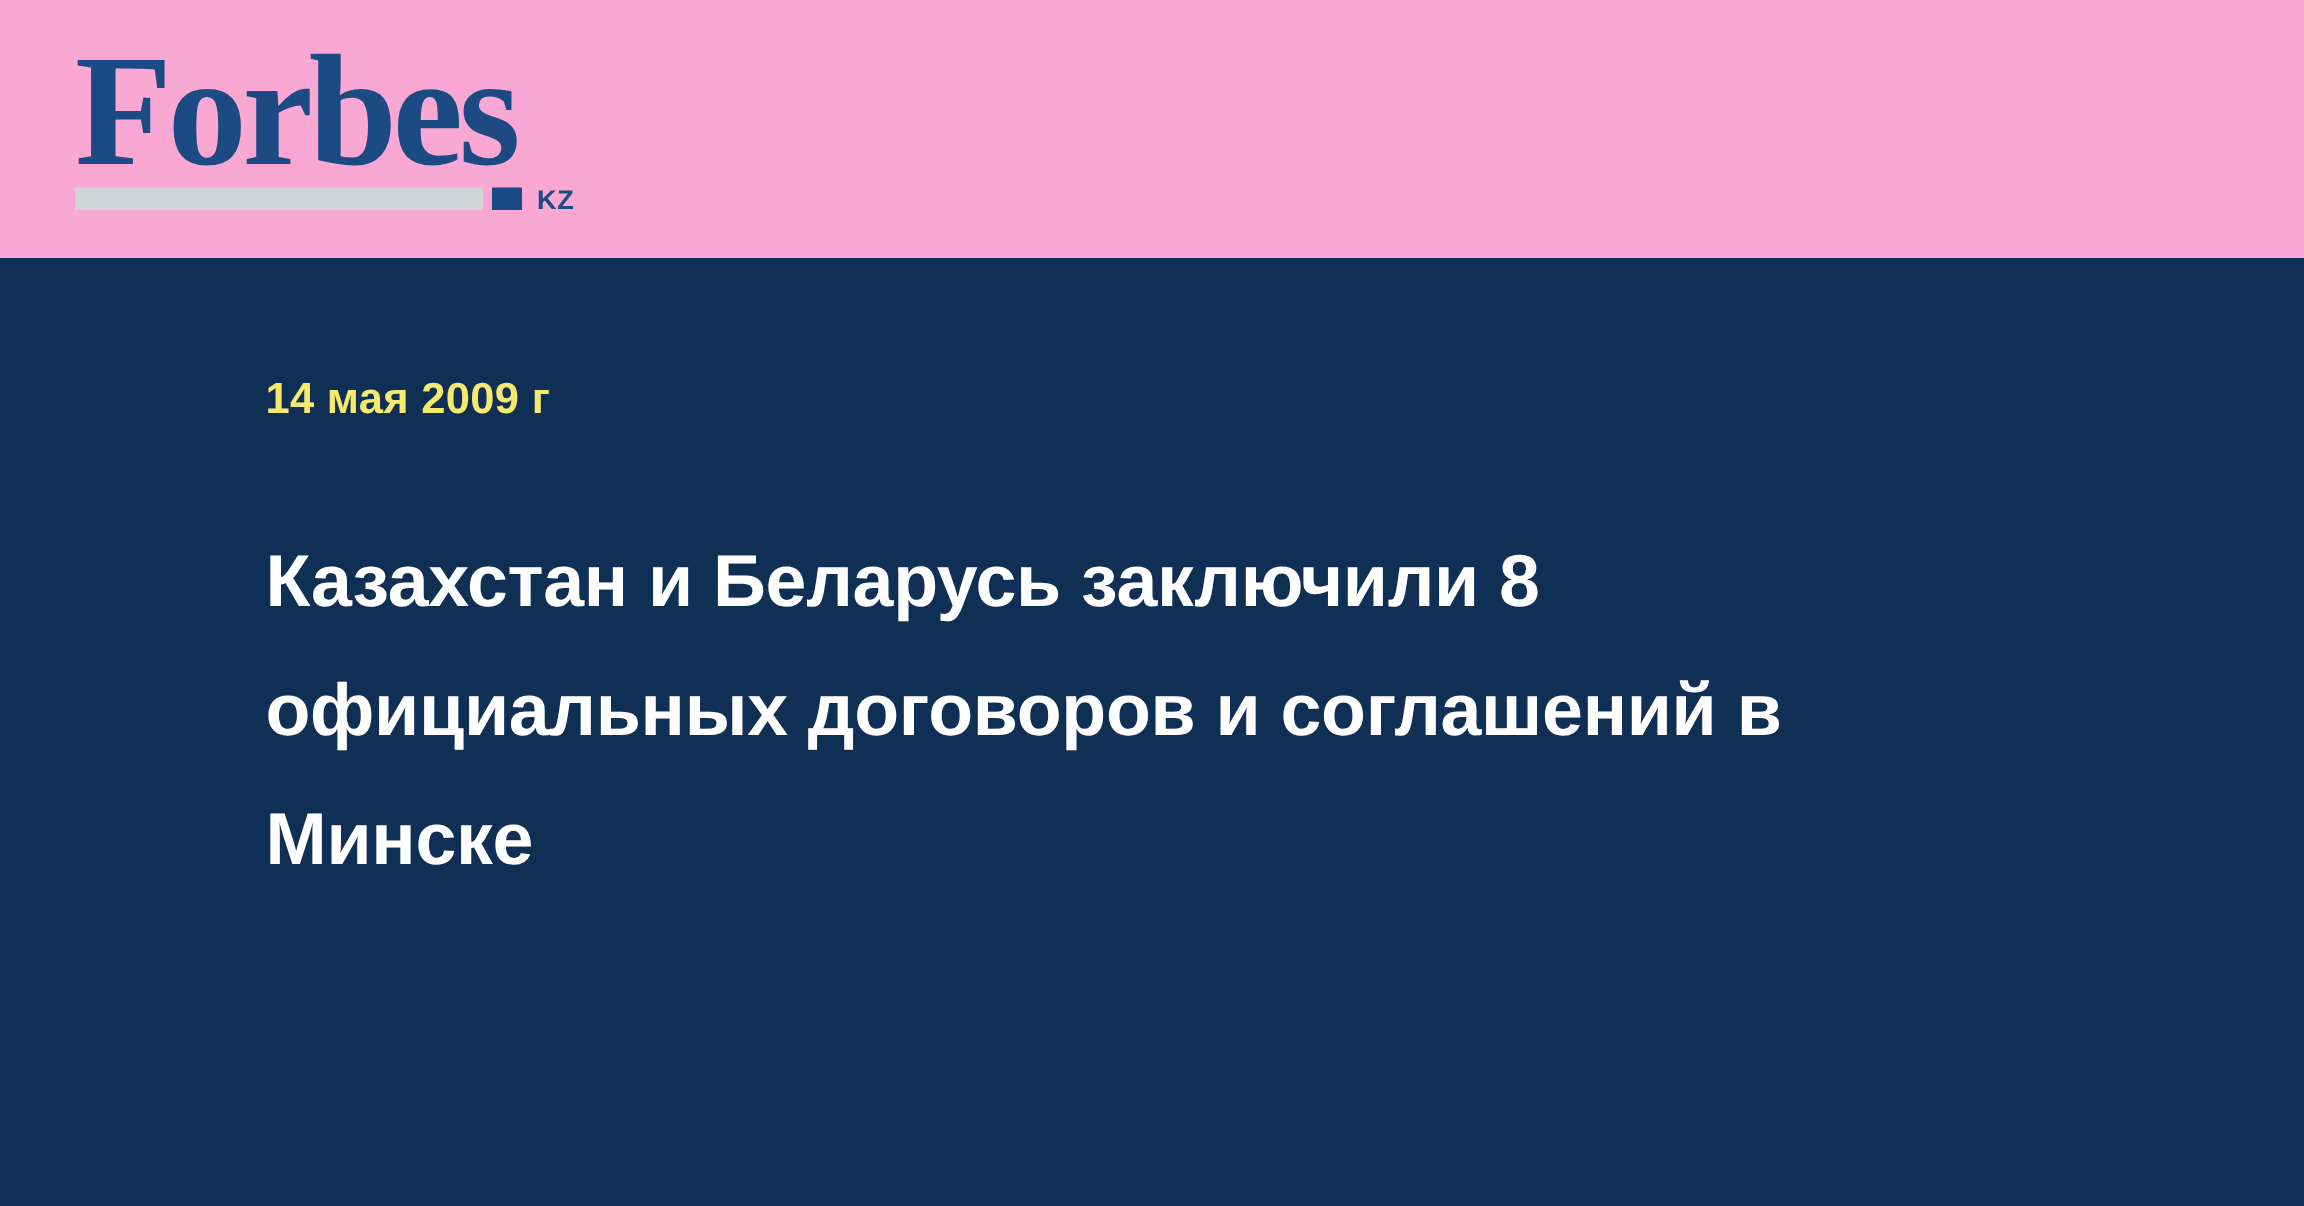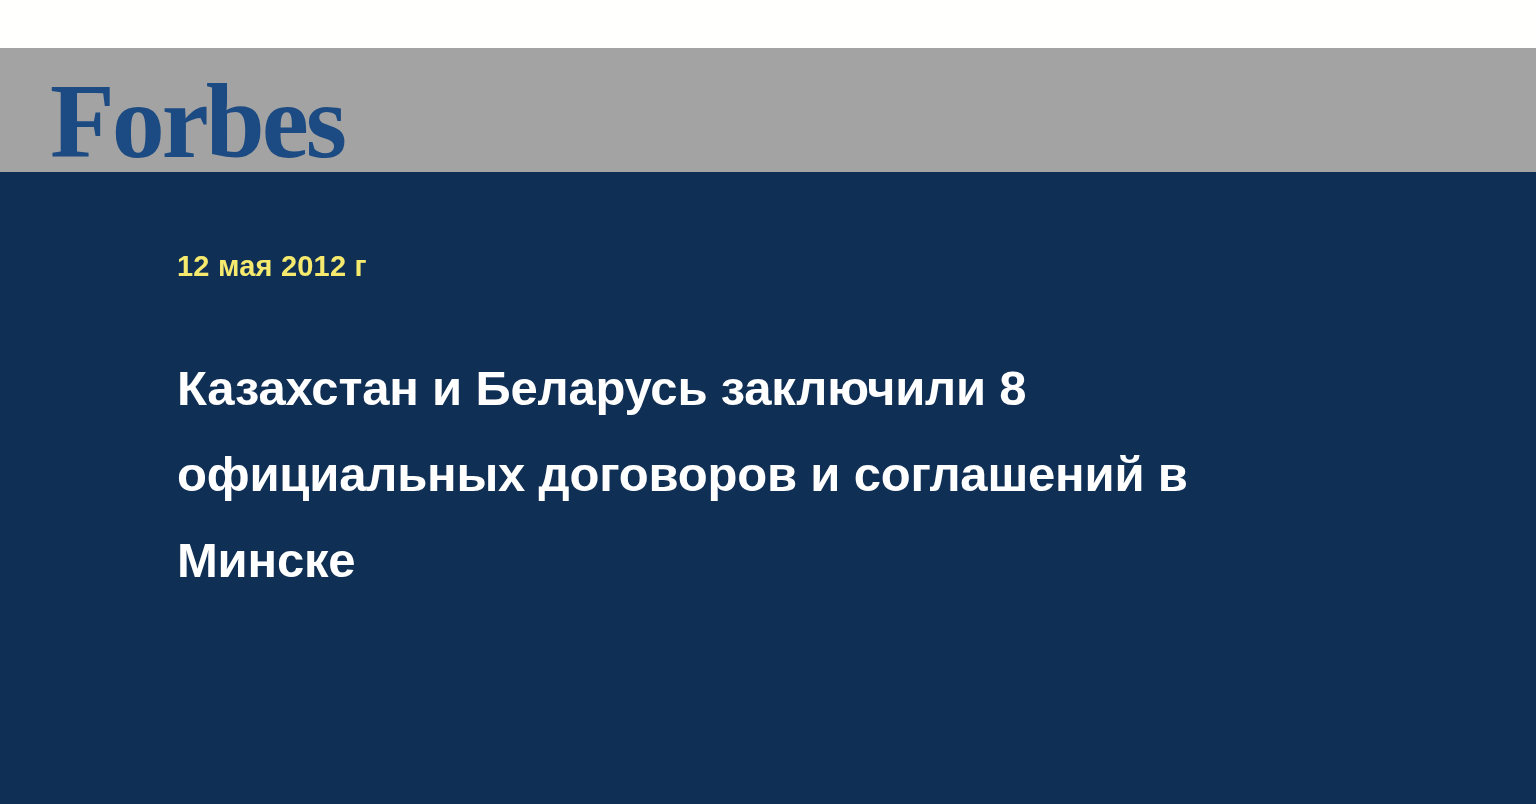--- a/index.html
+++ b/index.html
@@ -21,22 +21,21 @@
     background: #FFFFFD;
   }
 
   
   .site-header {
     position: absolute;
     left: 0;
     top: 0;
     width: 1536px;
     height: 208px;
-    background: #a3a3a3;
-    margin-top: 48px;
+    background: #f9a8d4;
   }
 
   .logo {
     position: absolute;
     left: 50px;
     top: 22px;
     width: 360px;
     height: 125px;
     text-decoration: none;
     display: block;
@@ -138,18 +137,18 @@
     <a class="logo" href="#">
       <span class="logo-wordmark">Forbes</span>
       <span class="logo-rule"></span>
       <span class="logo-kz-square"></span>
       <span class="logo-kz-text">KZ</span>
     </a>
   </header>
 
   <section class="hero">
     <div class="hero-inner">
-      <div class="article-date">12 мая 2012 г</div>
+      <div class="article-date">14 мая 2009 г</div>
       <h1 class="article-title">Казахстан и Беларусь заключили 8 официальных договоров и соглашений в Минске</h1>
     </div>
   </section>
 
 </div>
 
 </body></html>

